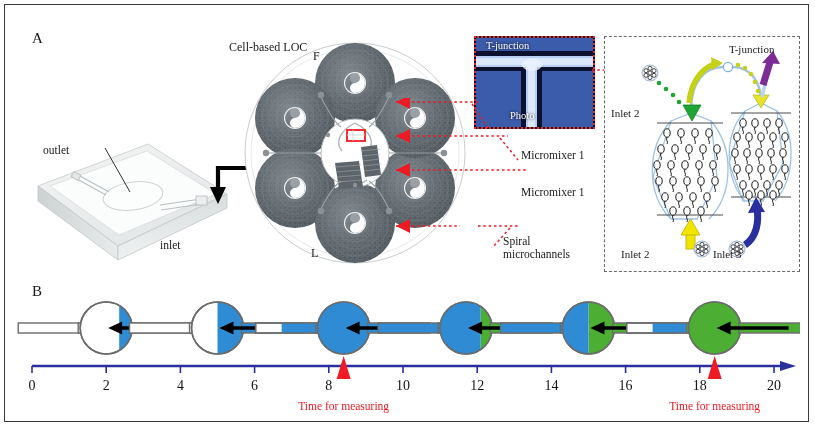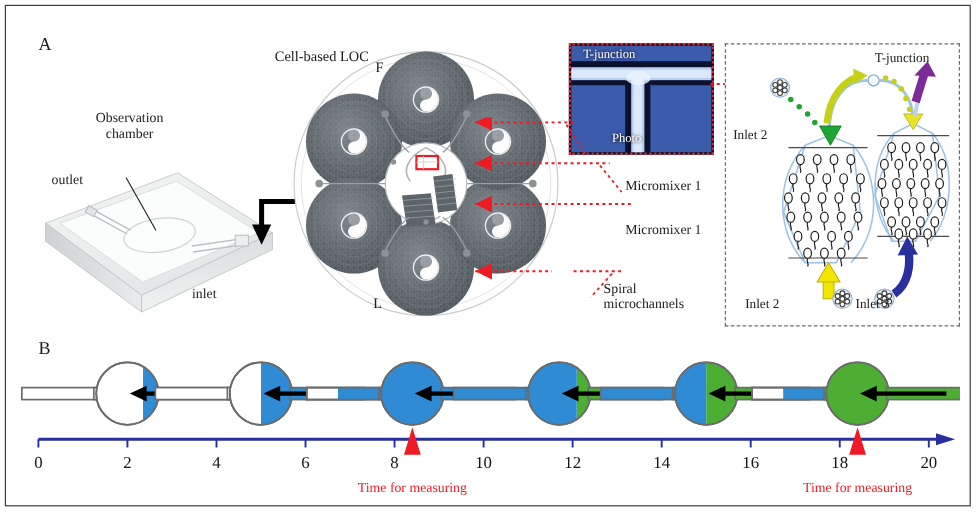--- a/index.html
+++ b/index.html
@@ -77,24 +77,20 @@
       <path d="M47,51 L76,67" stroke="#b9bec0" stroke-width="1.1" fill="none"></path>
       <path d="M50,48 L79,64" stroke="#b9bec0" stroke-width="1.1" fill="none"></path>
       <rect x="42" y="45" width="8" height="6" fill="#e3e6e7" stroke="#b4b9bb" stroke-width="0.8" transform="rotate(28 46 48)"></rect>
 
       <path d="M130,77 L171,71" stroke="#b9bec0" stroke-width="1.1" fill="none"></path>
       <path d="M131,82 L172,76" stroke="#b9bec0" stroke-width="1.1" fill="none"></path>
       <rect x="166" y="68" width="11" height="9" fill="#eceeef" stroke="#b4b9bb" stroke-width="0.8"></rect>
 
       <path d="M75,20 L100,64" stroke="#1a1a1a" stroke-width="0.9" fill="none"></path>
     </svg>
-  </div>
-  <div class="lbl c" style="left:62px;top:93px;width:92px;">
-    <span>Observation</span><br>
-    <span>chamber</span>
   </div>
   <div class="lbl" style="left:43px;top:144px;">outlet</div>
   <div class="lbl" style="left:160px;top:207px;margin-top:32px;">inlet</div>
 
   <svg class="callout" style="left:196px;top:160px;" width="60" height="50">
     <path d="M55,8 L22,8 L22,34" stroke="#000" stroke-width="4.2" fill="none"></path>
     <polygon points="22,44 14,27 30,27" fill="#000"></polygon>
   </svg>
 
   <div class="lbl" style="left:229px;top:41px;font-size:12px;">Cell-based LOC</div>

